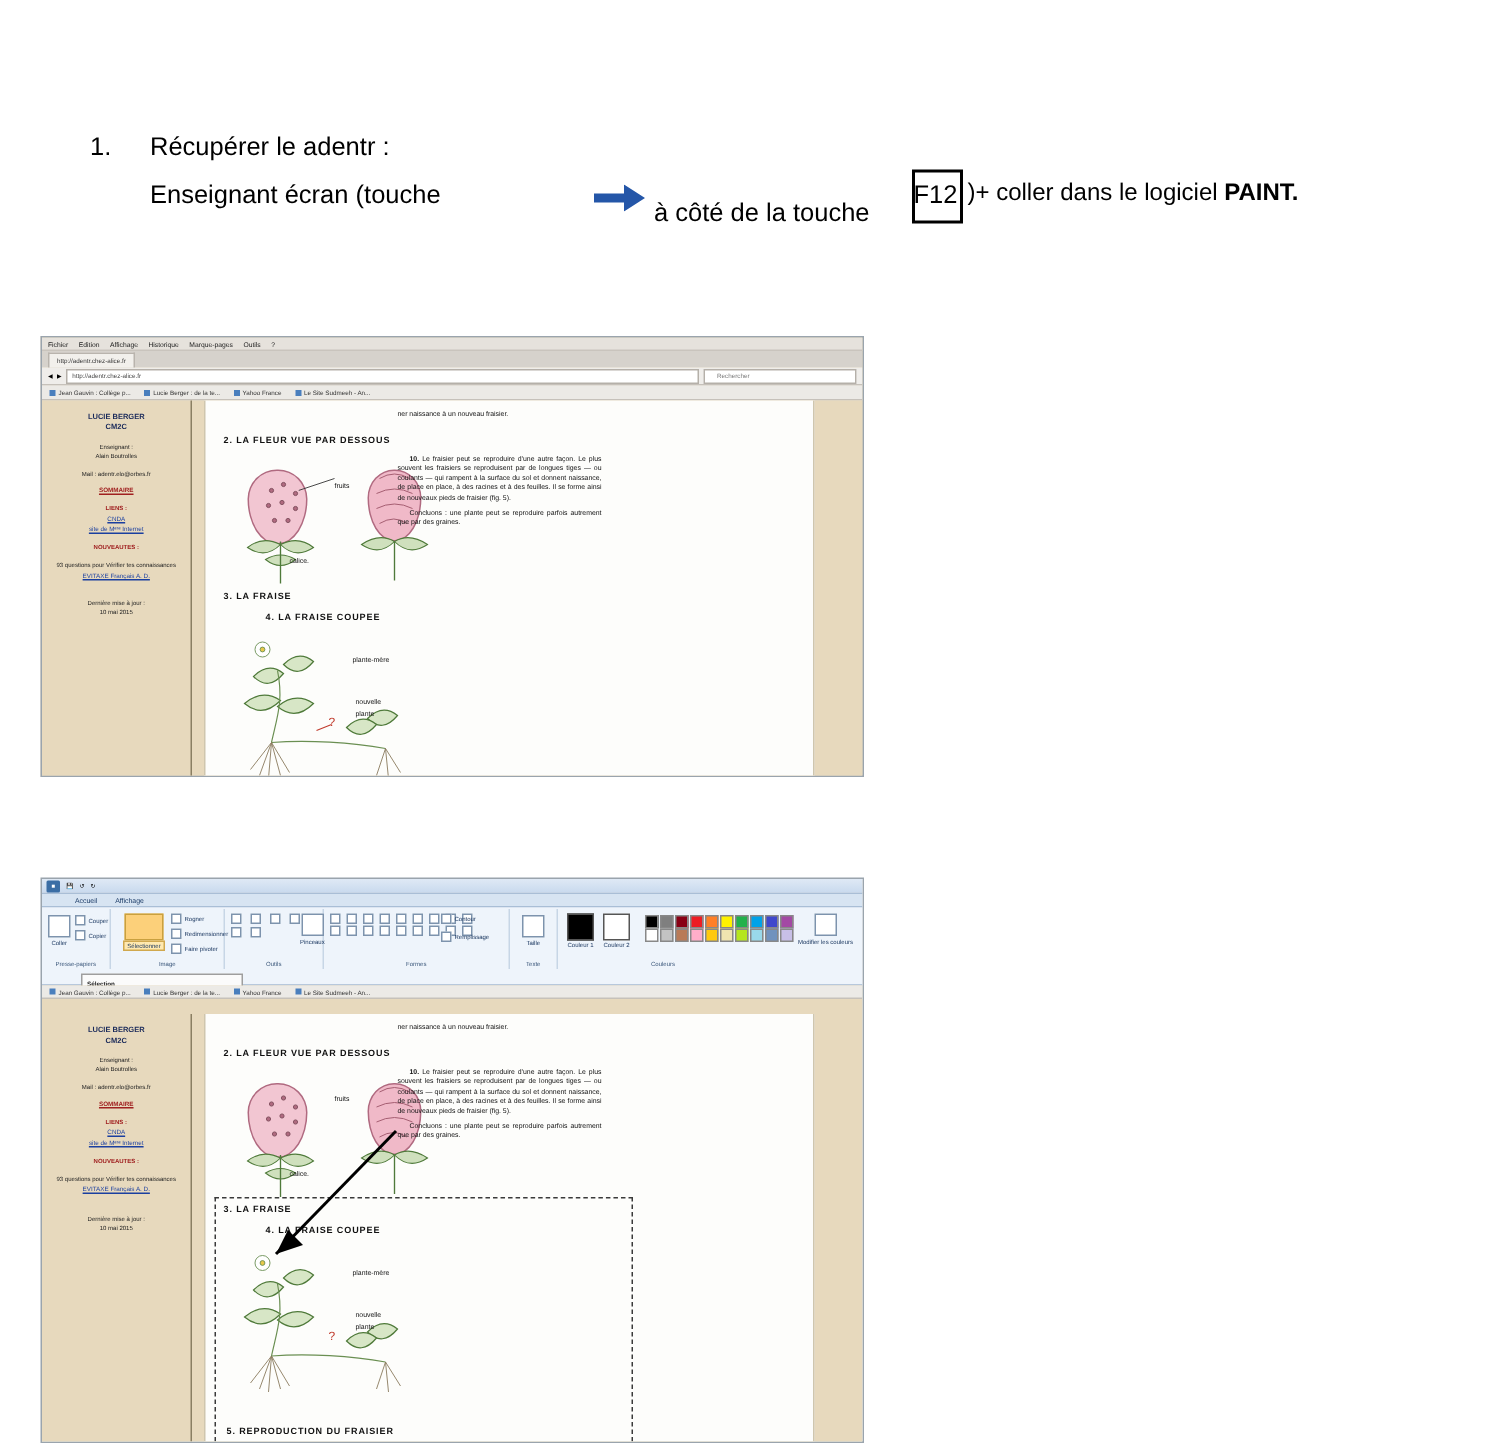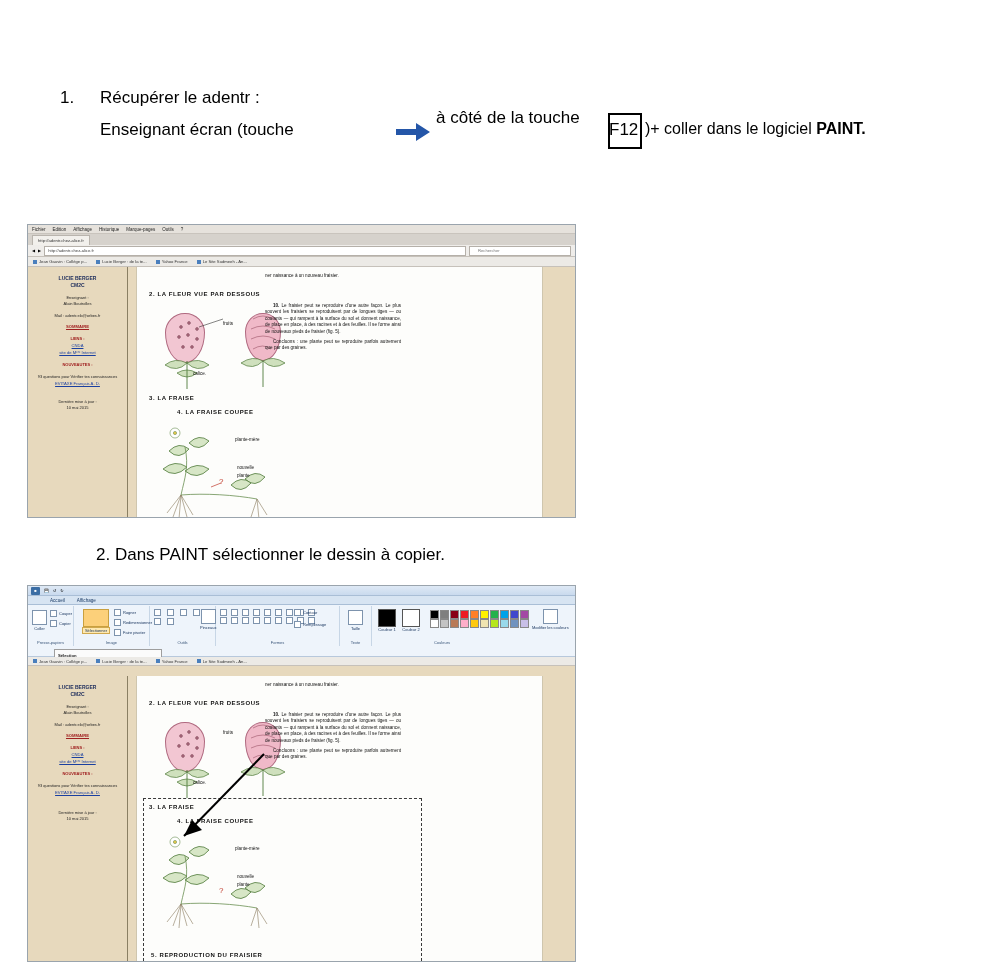--- a/index.html
+++ b/index.html
@@ -85,21 +85,21 @@
     left: 396px;
     top: 123px;
     width: 34px;
     height: 18px;
   }
 
   
   .after-arrow {
     position: absolute;
     left: 436px;
-    top: 108px;
+    top: 132px;
     font-size: 17px;
     white-space: nowrap;
   }
   .f12box {
     position: absolute;
     left: 608px;
     top: 113px;
     width: 34px;
     height: 36px;
     border: 2px solid #000;
@@ -569,21 +569,20 @@
         <div style="position:absolute;left:100px;top:198px;" class="doc-p">nouvelle</div>
         <div style="position:absolute;left:100px;top:206px;" class="doc-p">plante</div>
         <div style="position:absolute;left:82px;top:210px;color:#c0392b;font-size:8px;">?</div>
 
       </div>
 
       <div class="bz-right"></div>
     </div>
   </div>
 
-  <div class="step2-caption">2. Dans PAINT sélectionner le dessin à copier.</div>
 
   <div class="shot2">
 
     <div class="pt-title">
       <div class="pt-logo">■</div>
       <span>💾</span>
       <span>↺</span>
       <span>↻</span>
     </div>
 

